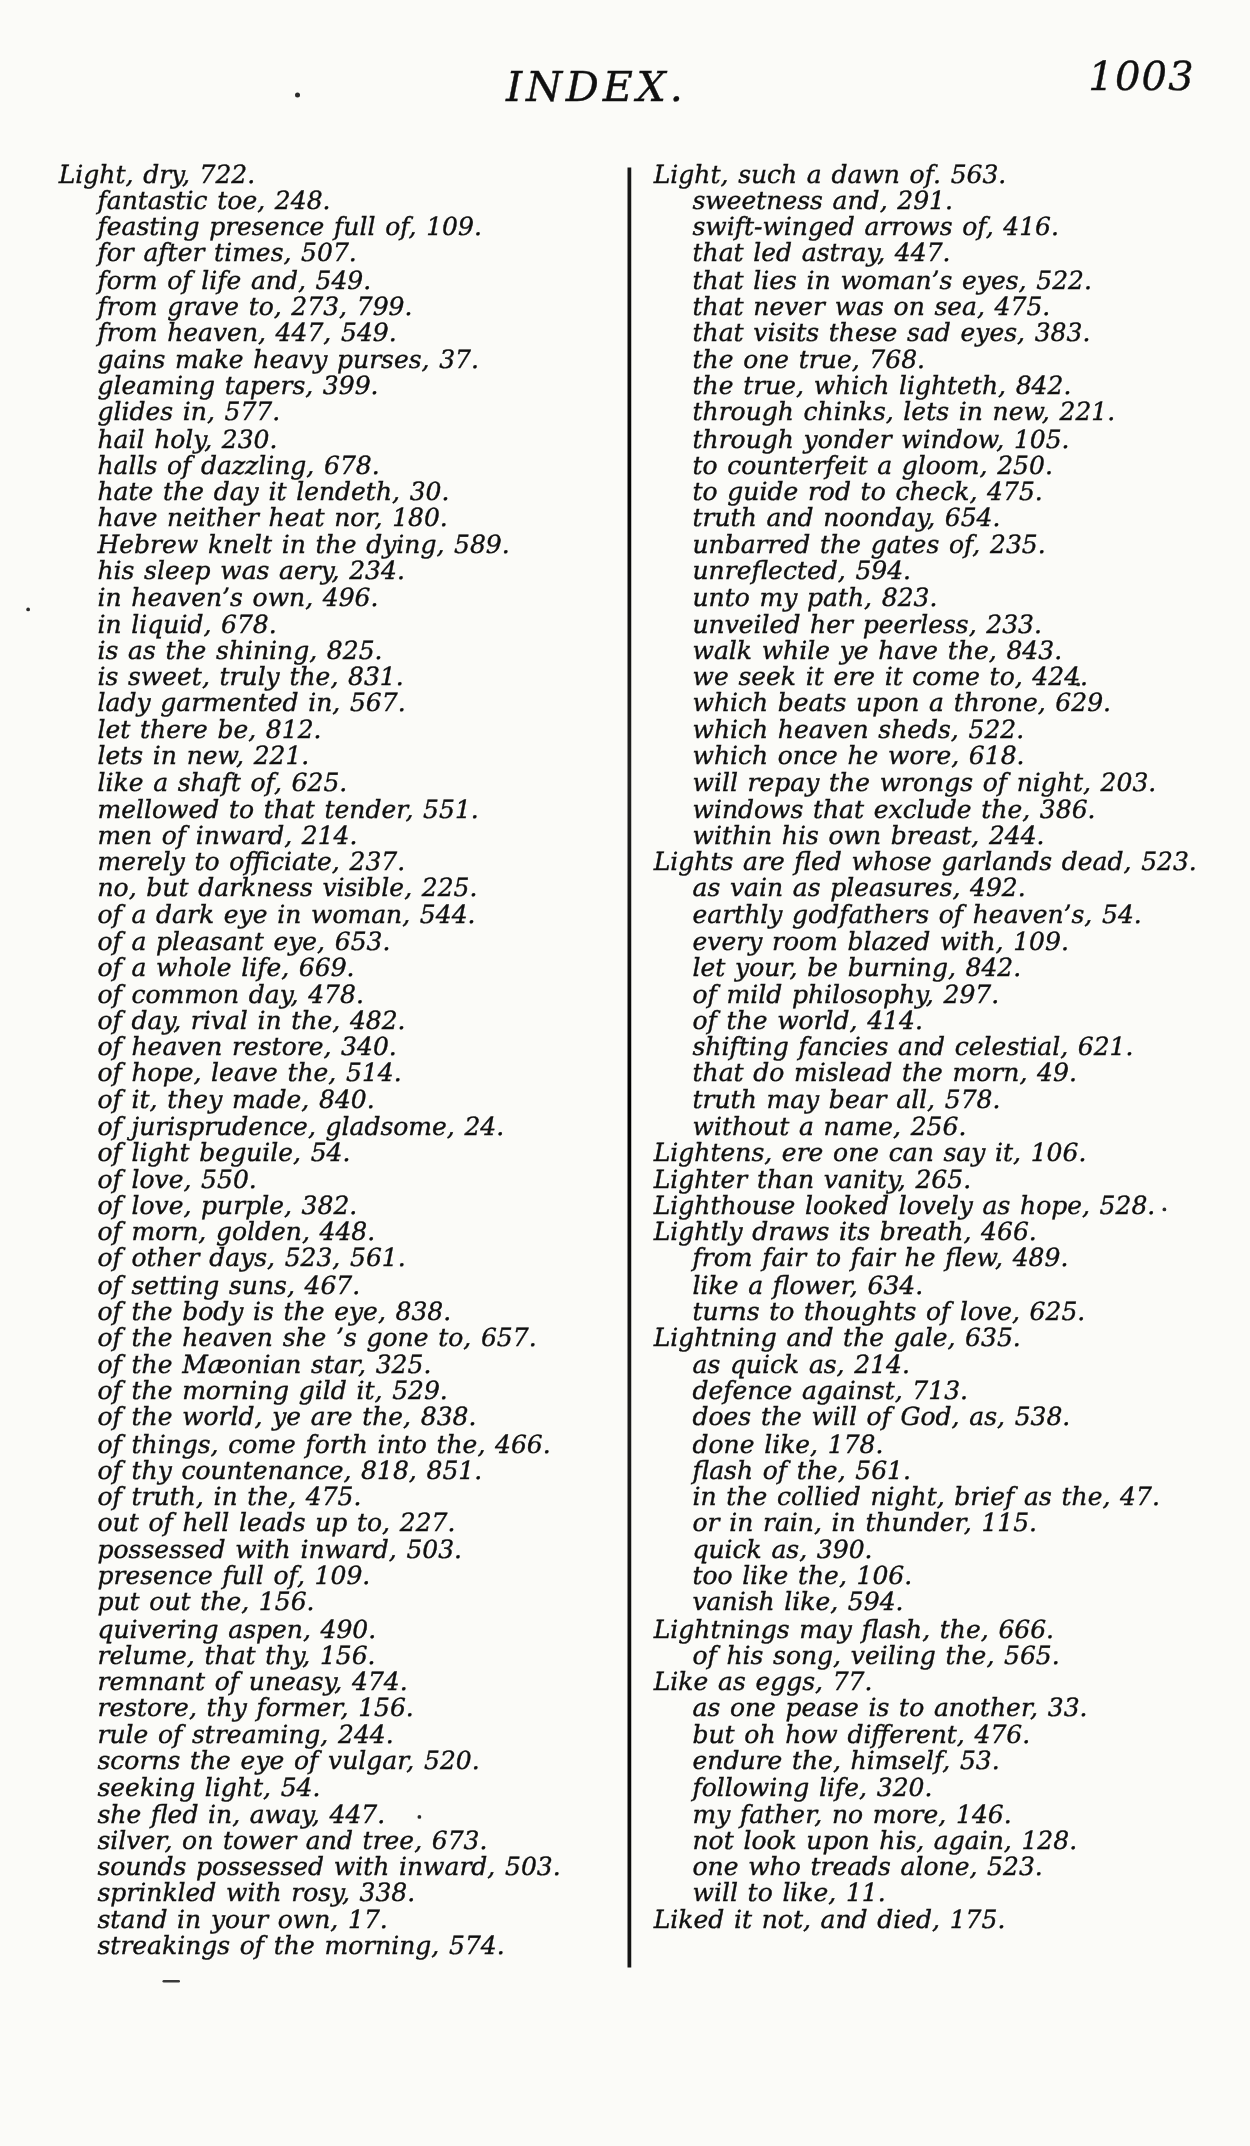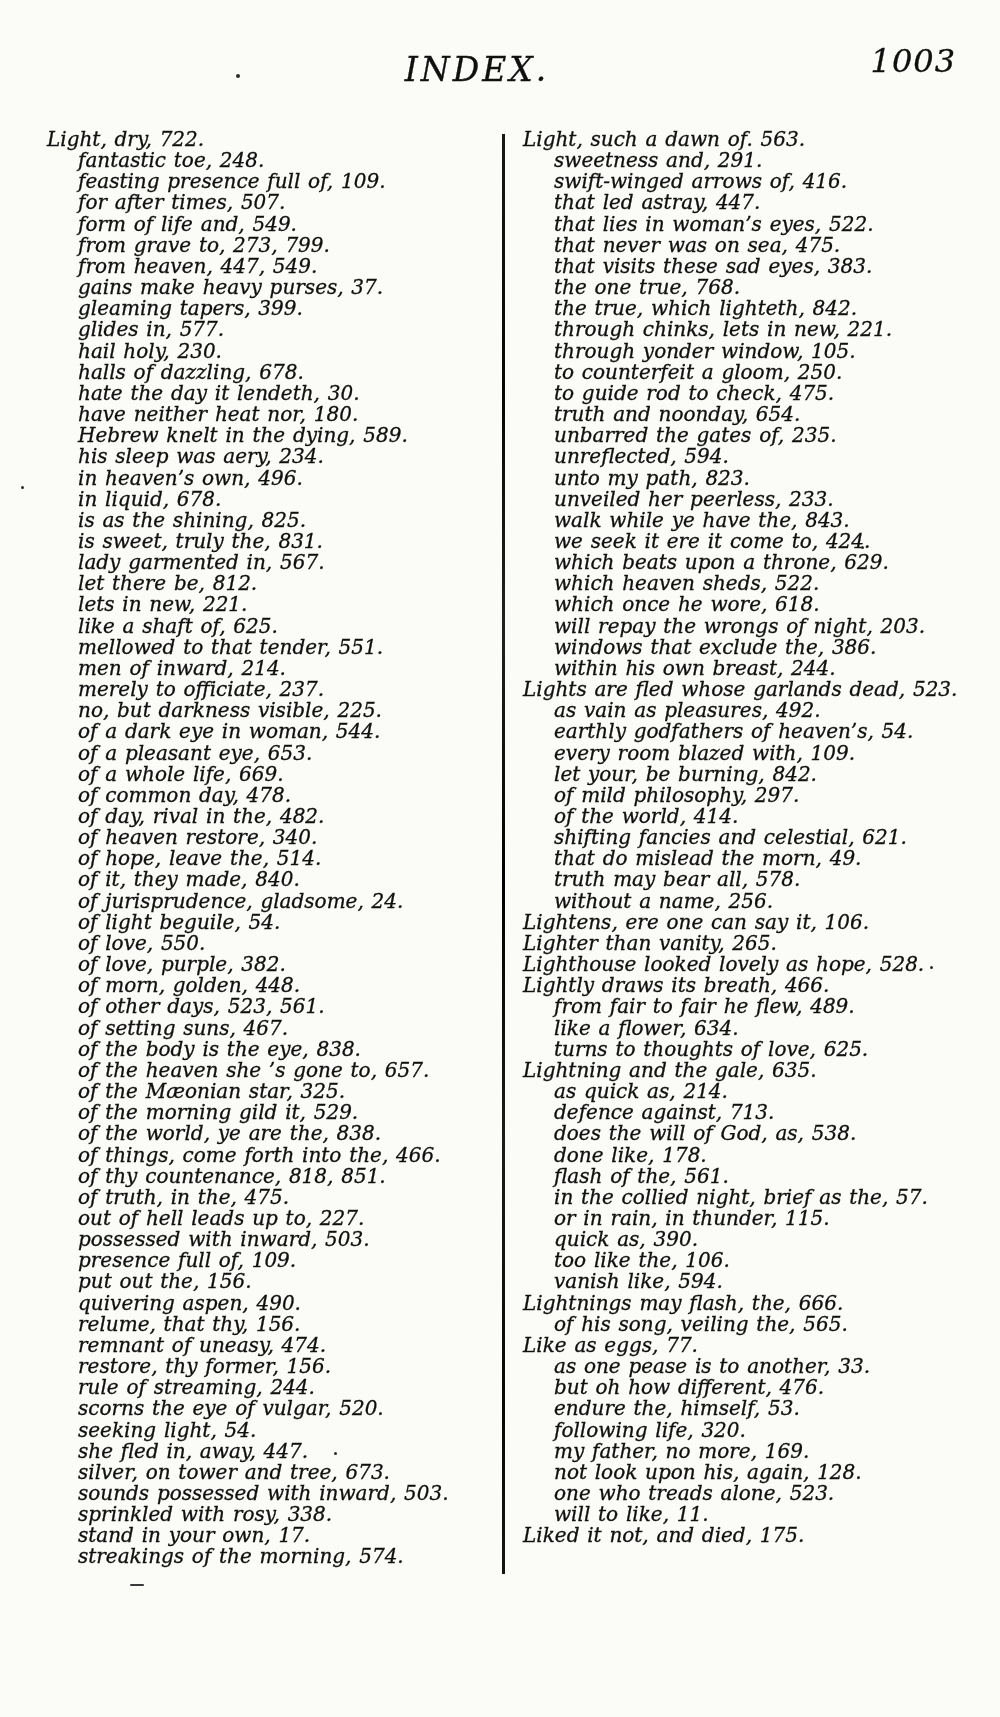--- a/index.html
+++ b/index.html
@@ -202,33 +202,33 @@
       <div class="entry">Lightly draws its breath, 466.</div>
       <div class="entry sub">from fair to fair he flew, 489.</div>
       <div class="entry sub">like a flower, 634.</div>
       <div class="entry sub">turns to thoughts of love, 625.</div>
       <div class="entry">Lightning and the gale, 635.</div>
       <div class="entry sub">as quick as, 214.</div>
       <div class="entry sub">defence against, 713.</div>
       <div class="entry sub">does the will of God, as, 538.</div>
       <div class="entry sub">done like, 178.</div>
       <div class="entry sub">flash of the, 561.</div>
-      <div class="entry sub">in the collied night, brief as the, 57.</div>
+      <div class="entry sub">in the collied night, brief as the, 47.</div>
       <div class="entry sub">or in rain, in thunder, 115.</div>
       <div class="entry sub">quick as, 390.</div>
       <div class="entry sub">too like the, 106.</div>
       <div class="entry sub">vanish like, 594.</div>
       <div class="entry">Lightnings may flash, the, 666.</div>
       <div class="entry sub">of his song, veiling the, 565.</div>
       <div class="entry">Like as eggs, 77.</div>
       <div class="entry sub">as one pease is to another, 33.</div>
       <div class="entry sub">but oh how different, 476.</div>
       <div class="entry sub">endure the, himself, 53.</div>
       <div class="entry sub">following life, 320.</div>
-      <div class="entry sub">my father, no more, 169.</div>
+      <div class="entry sub">my father, no more, 146.</div>
       <div class="entry sub">not look upon his, again, 128.</div>
       <div class="entry sub">one who treads alone, 523.</div>
       <div class="entry sub">will to like, 11.</div>
       <div class="entry">Liked it not, and died, 175.</div>
     </div>
 
   <div class="speck s1"></div>
   <div class="speck s2"></div>
   <div class="speck s3"></div>
   <div class="speck s4"></div>

